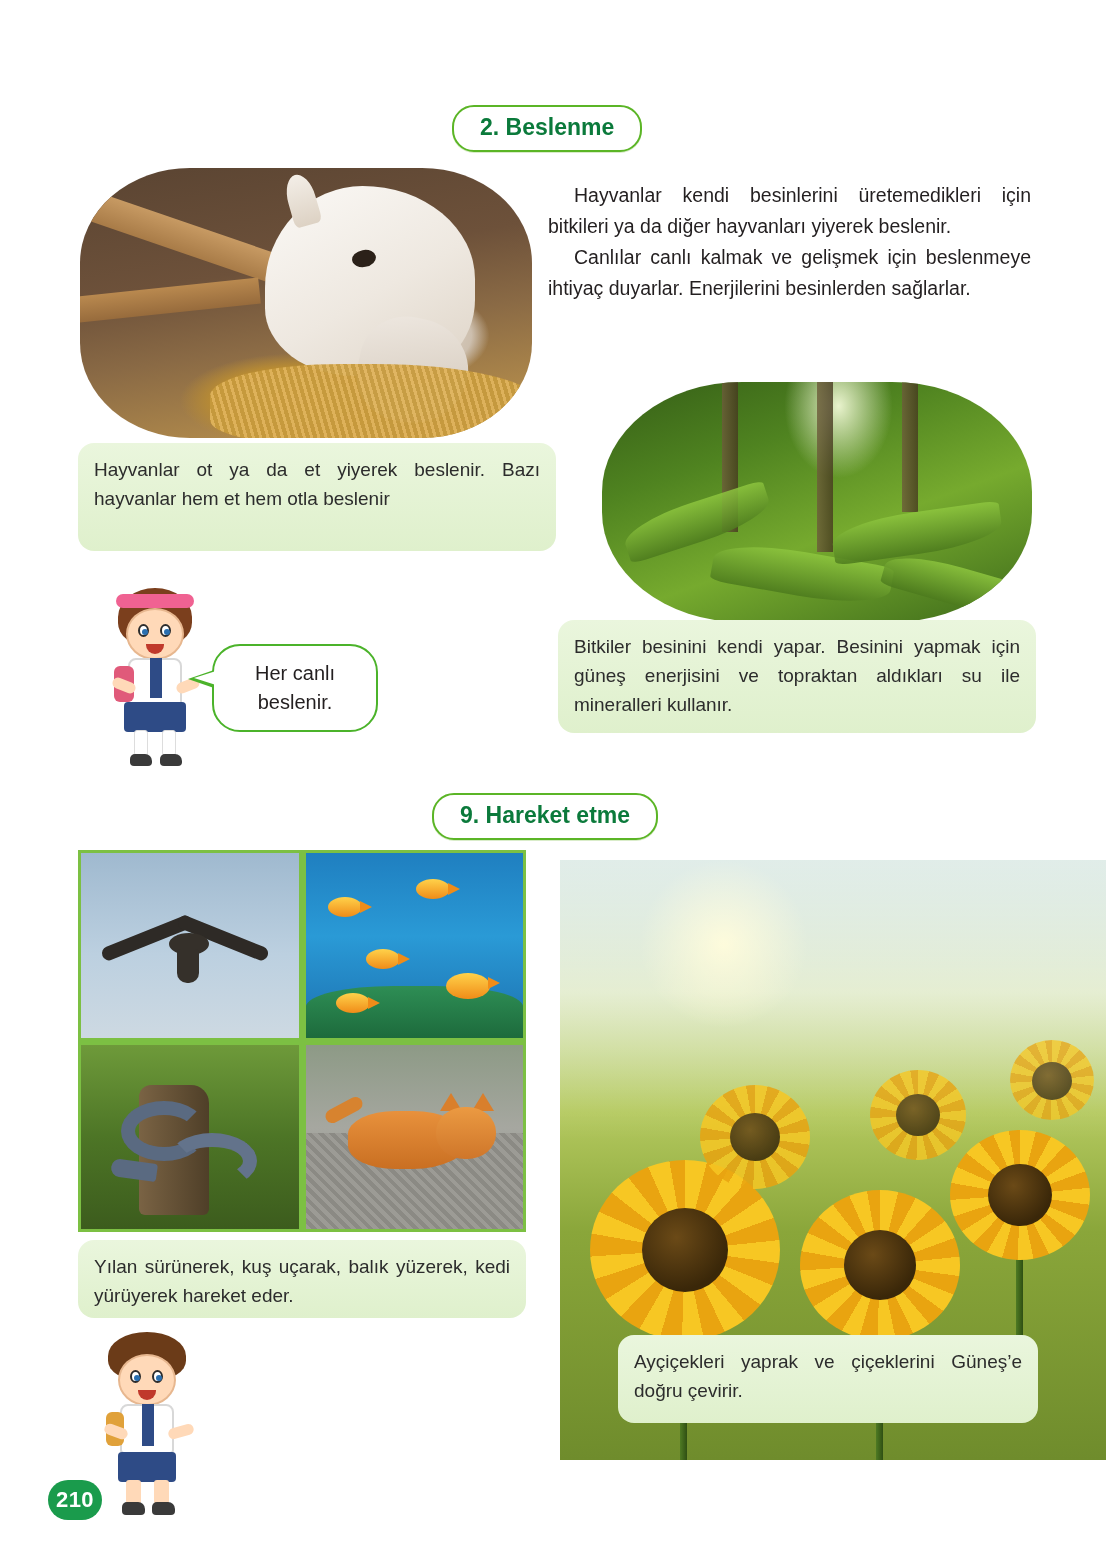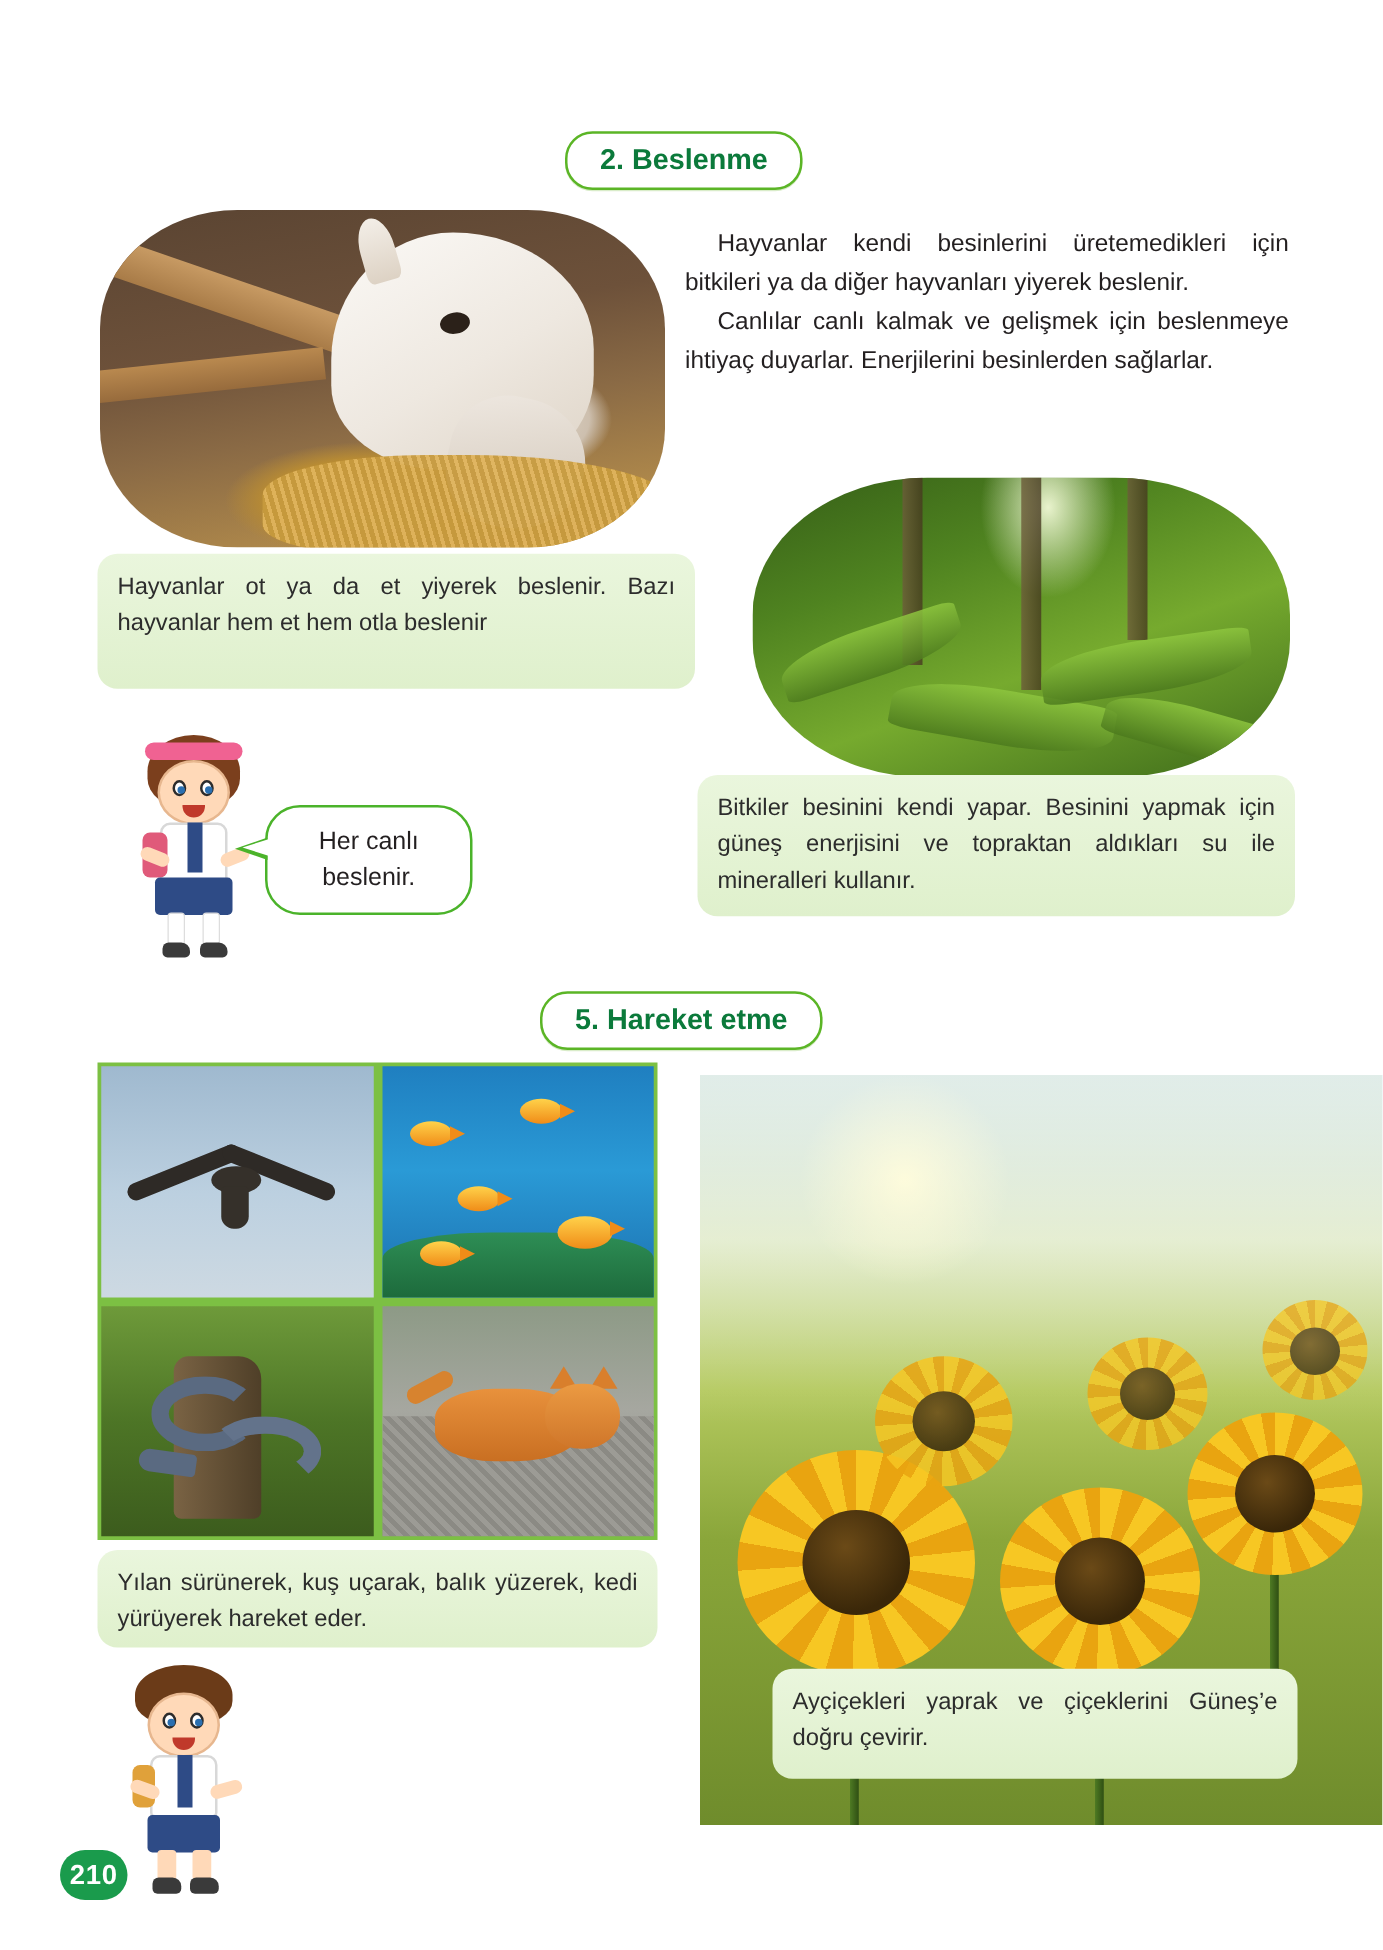--- a/index.html
+++ b/index.html
@@ -429,21 +429,21 @@
     <div class="shoe" style="left:30px;top:166px;width:22px;height:12px;"></div>
     <div class="shoe" style="left:60px;top:166px;width:22px;height:12px;"></div>
   </div>
 
   <div class="bubble" id="bubble-girl">
     <span class="tail"></span>
     <span class="tail-in"></span>
     <span>Her canlı beslenir.</span>
   </div>
 
-  <div class="section-pill" id="pill-hareket">5. Hareket etme</div>
+  <div class="section-pill" id="pill-hareket">9. Hareket etme</div>
 
   <div id="grid-animals">
     <div class="ph-bird">
       <div class="wing w1"></div>
       <div class="wing w2"></div>
       <div class="body"></div>
       <div class="tail"></div>
     </div>
     <div class="ph-fish">
       <div class="coral"></div>

